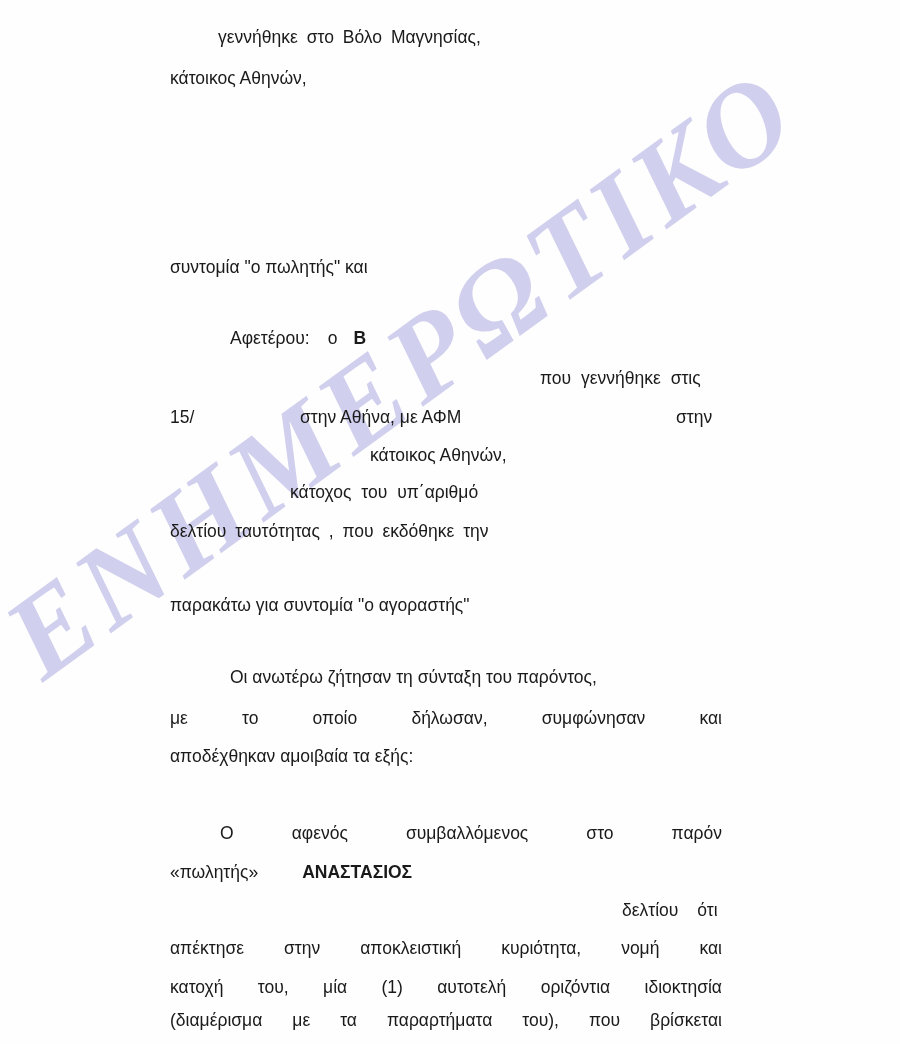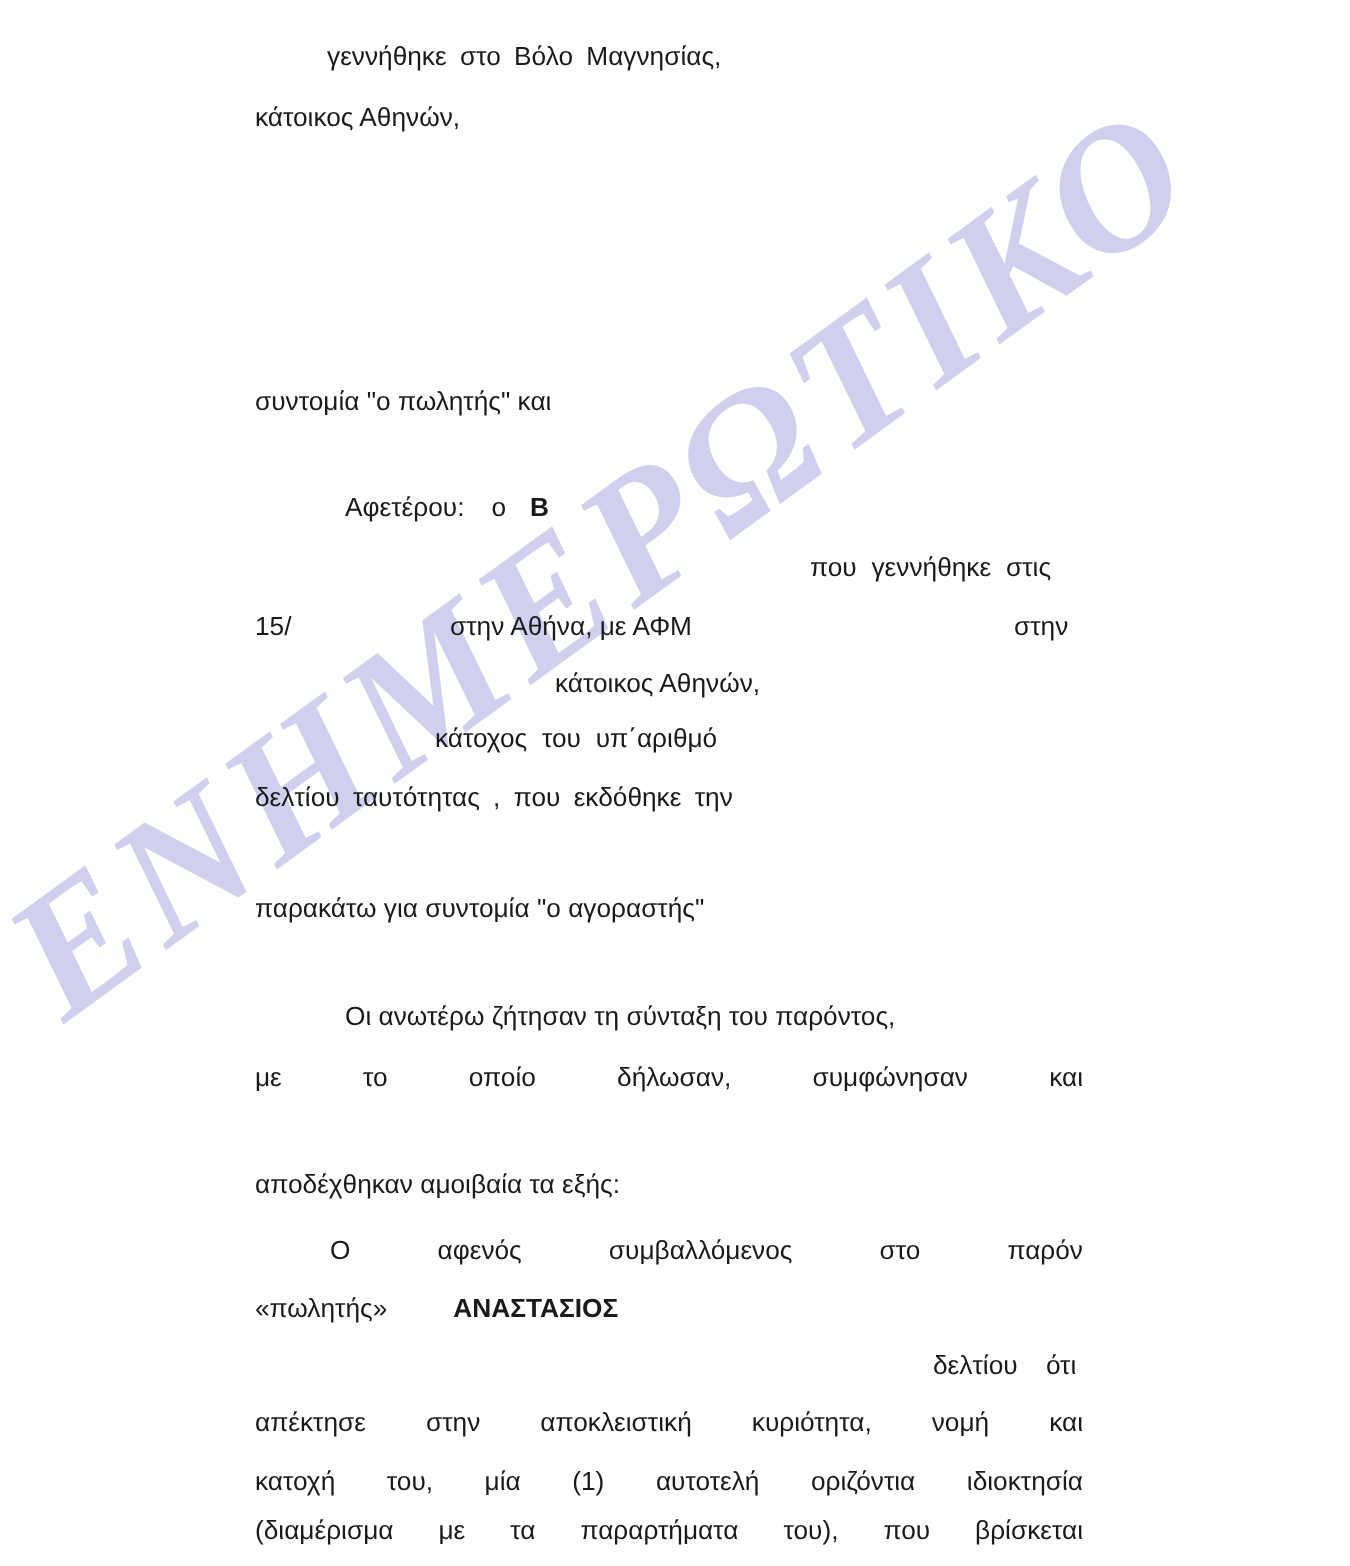--- a/index.html
+++ b/index.html
@@ -79,21 +79,21 @@
   <div class="line" style="left:300px; top:406px;text-align:right;">στην Αθήνα, με ΑΦΜ</div>
   <div class="line" style="left:676px; top:406px;text-align:center;">στην</div>
 
   <div class="line" style="left:370px; top:444px;">κάτοικος Αθηνών,</div>
   <div class="line" style="left:290px; top:481px; word-spacing:5px;">κάτοχος του υπ΄αριθμό</div>
   <div class="line" style="left:170px; top:520px; word-spacing:4px;">δελτίου ταυτότητας , που εκδόθηκε την</div>
   <div class="line" style="left:170px; top:594px;">παρακάτω για συντομία "ο αγοραστής"</div>
 
   <div class="line" style="left:230px; top:666px;">Οι ανωτέρω ζήτησαν τη σύνταξη του παρόντος,</div>
   <div class="line justified" style="top:707px;">με το οποίο δήλωσαν, συμφώνησαν και</div>
-  <div class="line" style="left:170px; top:745px;margin-top:33px;">αποδέχθηκαν αμοιβαία τα εξής:</div>
+  <div class="line" style="left:170px; top:745px;">αποδέχθηκαν αμοιβαία τα εξής:</div>
 
   <div class="line" style="left:170px; top:861px;">
     <span>«πωλητής»</span><span class="gap" style="width:44px"></span><span class="bold">ΑΝΑΣΤΑΣΙΟΣ</span>
   </div>
   <div class="line justified" style="top:822px; left:220px; width:502px;">Ο αφενός συμβαλλόμενος στο παρόν</div>
   <div class="line" style="left:622px; top:899px; word-spacing:14px;">δελτίου ότι</div>
   <div class="line justified" style="top:937px;">απέκτησε στην αποκλειστική κυριότητα, νομή και</div>
   <div class="line justified" style="top:976px;">κατοχή του, μία (1) αυτοτελή οριζόντια ιδιοκτησία</div>
   <div class="line justified" style="top:1009px;">(διαμέρισμα με τα παραρτήματα του), που βρίσκεται</div>
 

